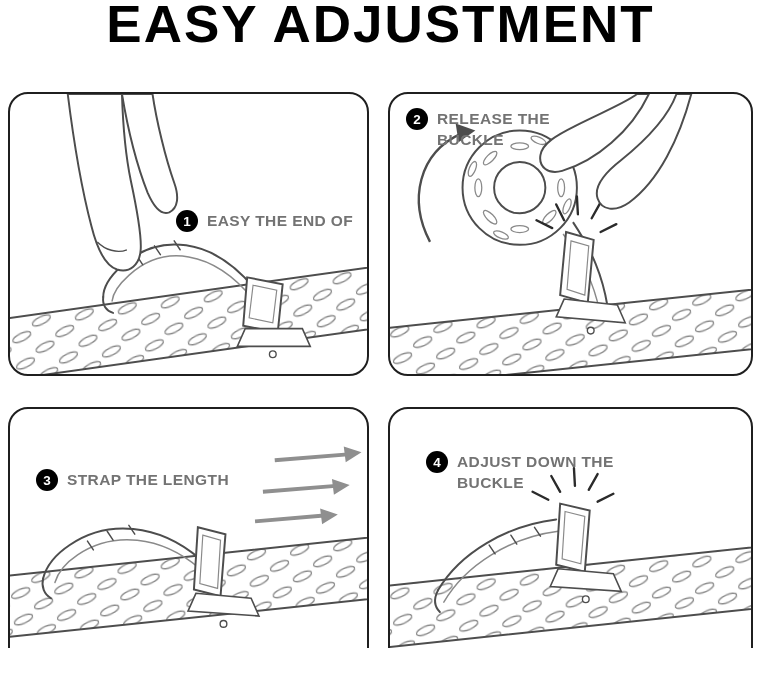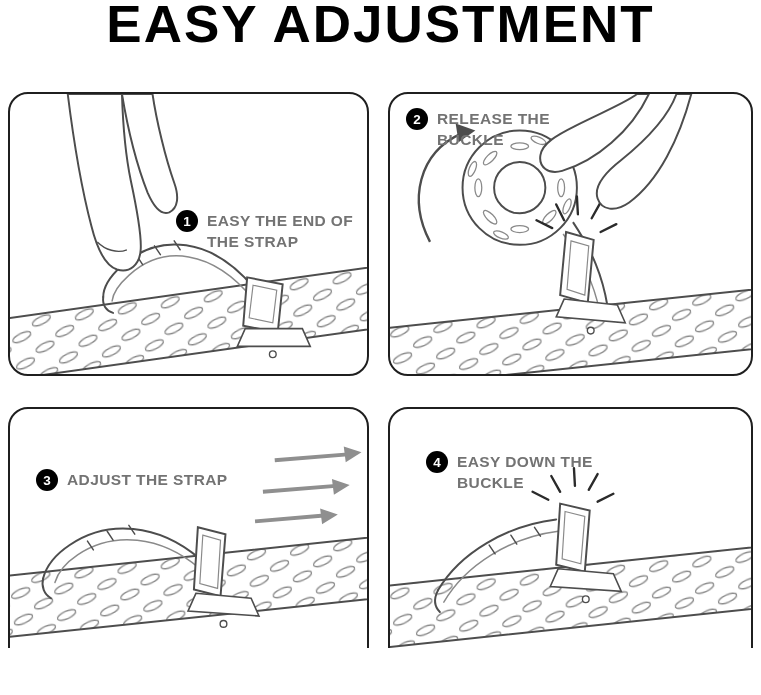--- a/index.html
+++ b/index.html
@@ -60,21 +60,20 @@
       <g stroke="#4d4d4d" stroke-width="2" stroke-linejoin="round">
         <path d="M113 0 C 119 36, 128 72, 139 100 C 146 116, 153 123, 161 120 C 170 116, 171 104, 166 90 C 157 65, 148 27, 144 0 Z" fill="#fff"></path>
         <path d="M58 0 C 64 48, 72 96, 82 134 C 88 158, 96 174, 108 178 C 121 182, 131 173, 132 158 C 133 144, 128 116, 122 88 C 117 64, 114 32, 113 0 Z" fill="#fff"></path>
         <path d="M88 150 C 96 158, 108 162, 118 158" fill="none" stroke-width="1.4"></path>
       </g>
     </svg>
     <div class="step-label lbl-1">
       <span class="badge">1</span>
       <span class="label-text">
         <span class="label-line">EASY THE END OF</span>
-        <span class="label-line">THE STRAP</span>
       </span>
     </div>
   </div>
 
   <div class="panel panel-2">
     <svg viewBox="0 0 365 284">
       <defs>
         <pattern id="holesB" width="44" height="27" patternUnits="userSpaceOnUse">
           <ellipse cx="11" cy="7" rx="10" ry="3.8" transform="rotate(-18 11 7)" fill="none" stroke="#8a8a8a" stroke-width="1.3"></ellipse>
           <ellipse cx="33" cy="20" rx="10" ry="3.8" transform="rotate(-18 33 20)" fill="none" stroke="#8a8a8a" stroke-width="1.3"></ellipse>
@@ -166,21 +165,21 @@
         <polygon points="356,44 338,38 340,54" stroke="none"></polygon>
         <line x1="256" y1="84" x2="330" y2="78"></line>
         <polygon points="344,77 326,71 328,87" stroke="none"></polygon>
         <line x1="248" y1="114" x2="318" y2="108"></line>
         <polygon points="332,107 314,101 316,117" stroke="none"></polygon>
       </g>
     </svg>
     <div class="step-label lbl-3">
       <span class="badge">3</span>
       <span class="label-text">
-        <span class="label-line">ADJUST THE STRAP</span>
+        <span class="label-line">STRAP THE LENGTH</span>
         <span class="label-line"></span>
       </span>
     </div>
   </div>
 
   <div class="panel panel-4">
     <svg viewBox="0 0 365 281">
       <defs>
         <pattern id="holesD" width="44" height="27" patternUnits="userSpaceOnUse">
           <ellipse cx="11" cy="7" rx="10" ry="3.8" transform="rotate(-18 11 7)" fill="none" stroke="#8a8a8a" stroke-width="1.3"></ellipse>
@@ -208,19 +207,19 @@
         <path d="M172 84 L 163 68"></path>
         <path d="M187 78 L 186 60"></path>
         <path d="M201 82 L 210 66"></path>
         <path d="M210 94 L 226 86"></path>
         <path d="M160 92 L 144 84"></path>
       </g>
     </svg>
     <div class="step-label lbl-4">
       <span class="badge">4</span>
       <span class="label-text">
-        <span class="label-line">EASY DOWN THE</span>
+        <span class="label-line">ADJUST DOWN THE</span>
         <span class="label-line">BUCKLE</span>
       </span>
     </div>
   </div>
 
 </div>
 
 </body></html>

